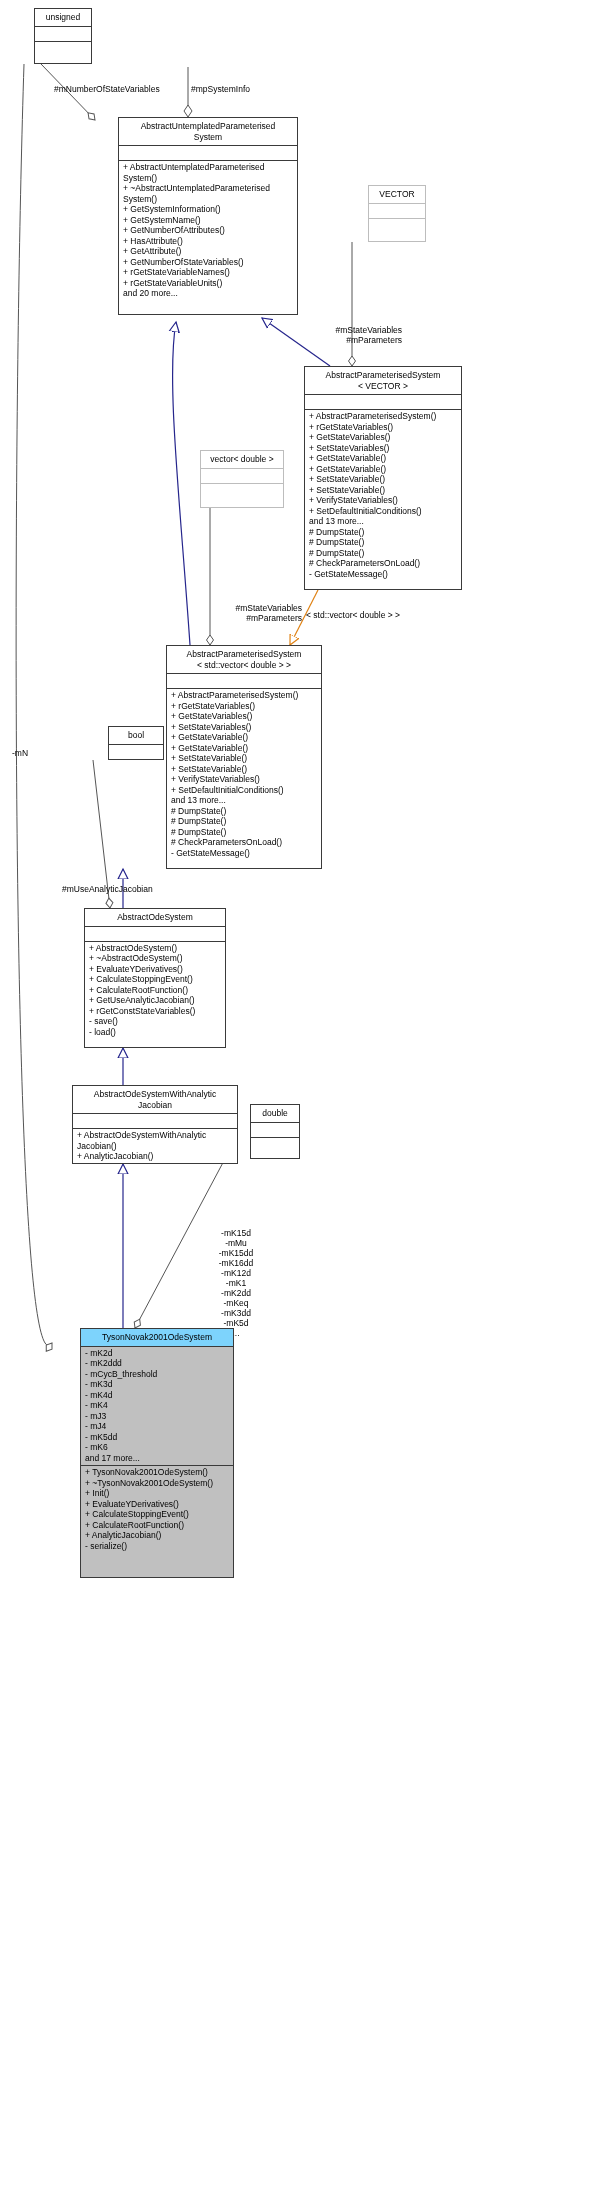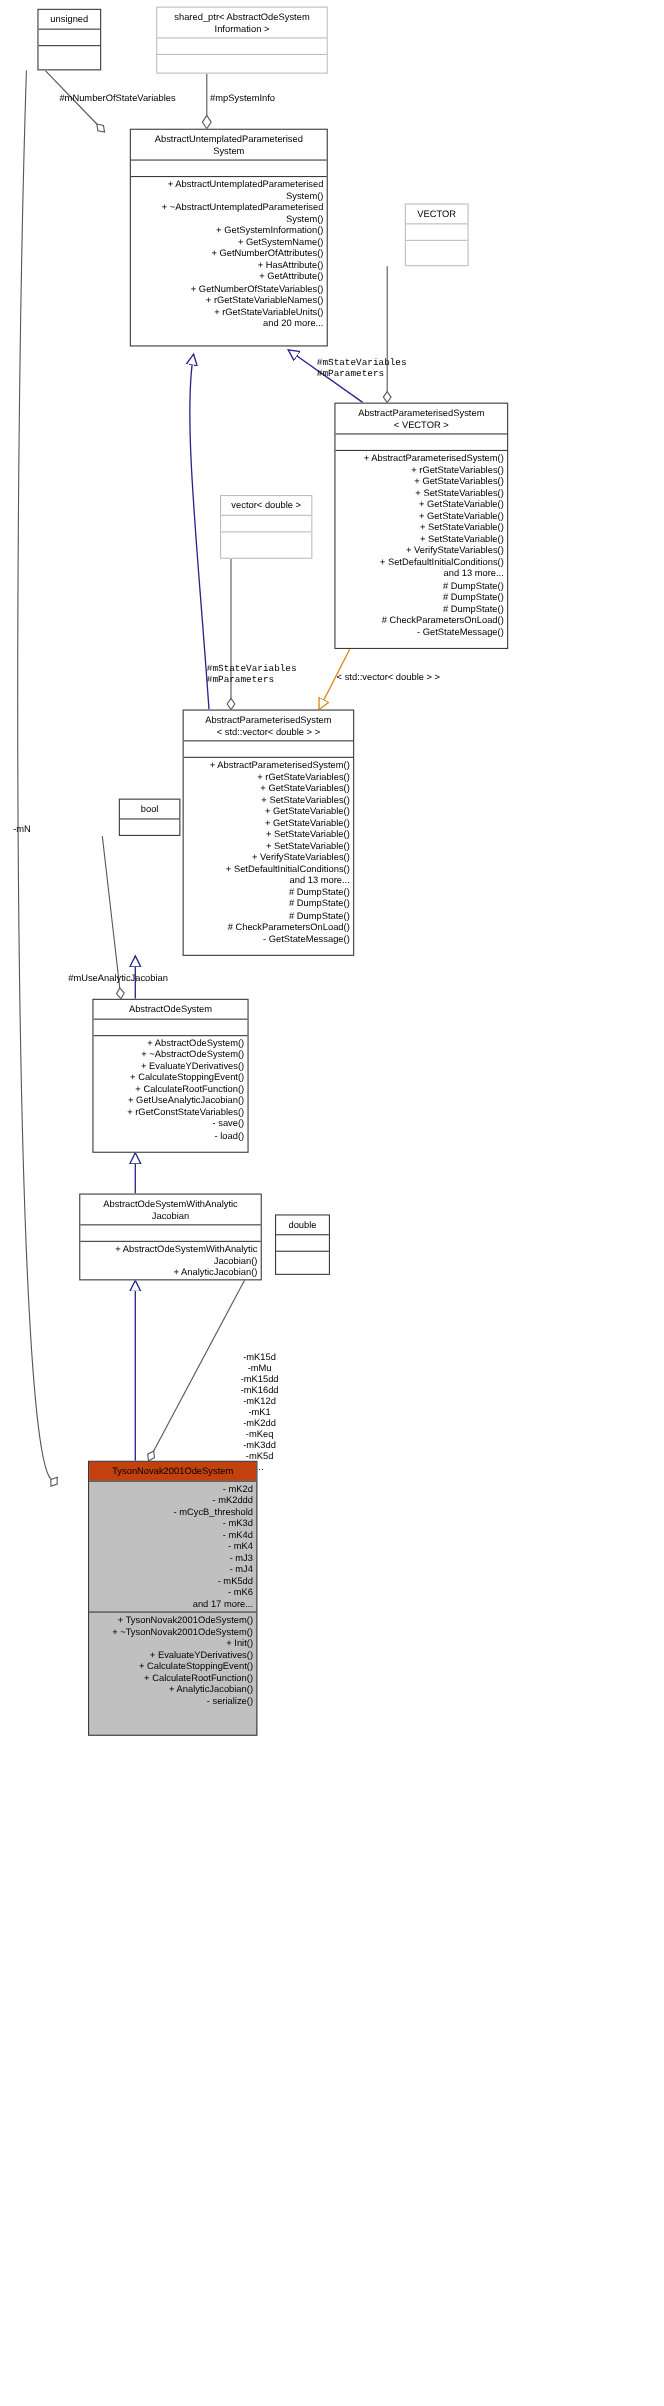--- a/index.html
+++ b/index.html
@@ -31,35 +31,35 @@
     font-size:8.5px;
     line-height:10.5px;
     white-space:pre-line;
   }
   .node .sep{border-top:1px solid #404040;}
   .node.thick .sep{border-top:1.4px solid #3a3a3a;}
   .node.light .sep{border-top:1px solid #bdbdbd;}
   .node .attrs,.node .ops{
     padding:1px 3px 2px 4px;
     white-space:pre-line;
-    text-align:right;
+    text-align:left;
   }
   .node .attrs.empty,.node .ops.empty{min-height:11px;}
-  .node.gray .title{background:#c2410c;}
+  .node.gray .title{background:#7dd3fc;}
 
   
   .elabel{
     position:absolute;
     font-size:8.5px;
     line-height:10px;
     color:#000000;
     white-space:pre-line;
     background:transparent;
   }
-  .elabel.right{font-family:Liberation Mono, monospace;}
+  .elabel.right{text-align:right;}
   .elabel.center{text-align:center;}
 </style>
 </head>
 <body>
 
 <div class="canvas">
 
   <svg class="edges" viewBox="0 0 604 2187">
     <defs>
       <marker id="hollowTri" markerWidth="12" markerHeight="12" refX="10" refY="6" orient="auto" markerUnits="userSpaceOnUse">
@@ -102,26 +102,20 @@
 
     <path d="M 235,1140 L 135,1328" stroke="#555555" stroke-width="1" fill="none" marker-end="url(#diamondSmall)"></path>
   </svg>
 
   <div class="node thick" style="left:2px;top:8px;width:58px;height:56px;">
     <div class="title">unsigned</div>
     <div class="attrs sep empty"></div>
     <div class="ops sep empty"></div>
   </div>
 
-  <div class="node light" style="left:110px;top:6px;width:156px;height:61px;">
-    <div class="title">shared_ptr&lt; AbstractOdeSystem
-Information &gt;</div>
-    <div class="attrs sep empty"></div>
-    <div class="ops sep empty"></div>
-  </div>
 
   <div class="elabel" style="left:54px;top:84px;width:130px;">#mNumberOfStateVariables</div>
   <div class="elabel" style="left:191px;top:84px;width:80px;">#mpSystemInfo</div>
 
   <div class="node thick" style="left:86px;top:117px;width:180px;height:198px;">
     <div class="title">AbstractUntemplatedParameterised
 System</div>
     <div class="attrs sep empty"></div>
     <div class="ops sep">+ AbstractUntemplatedParameterised
 System()

